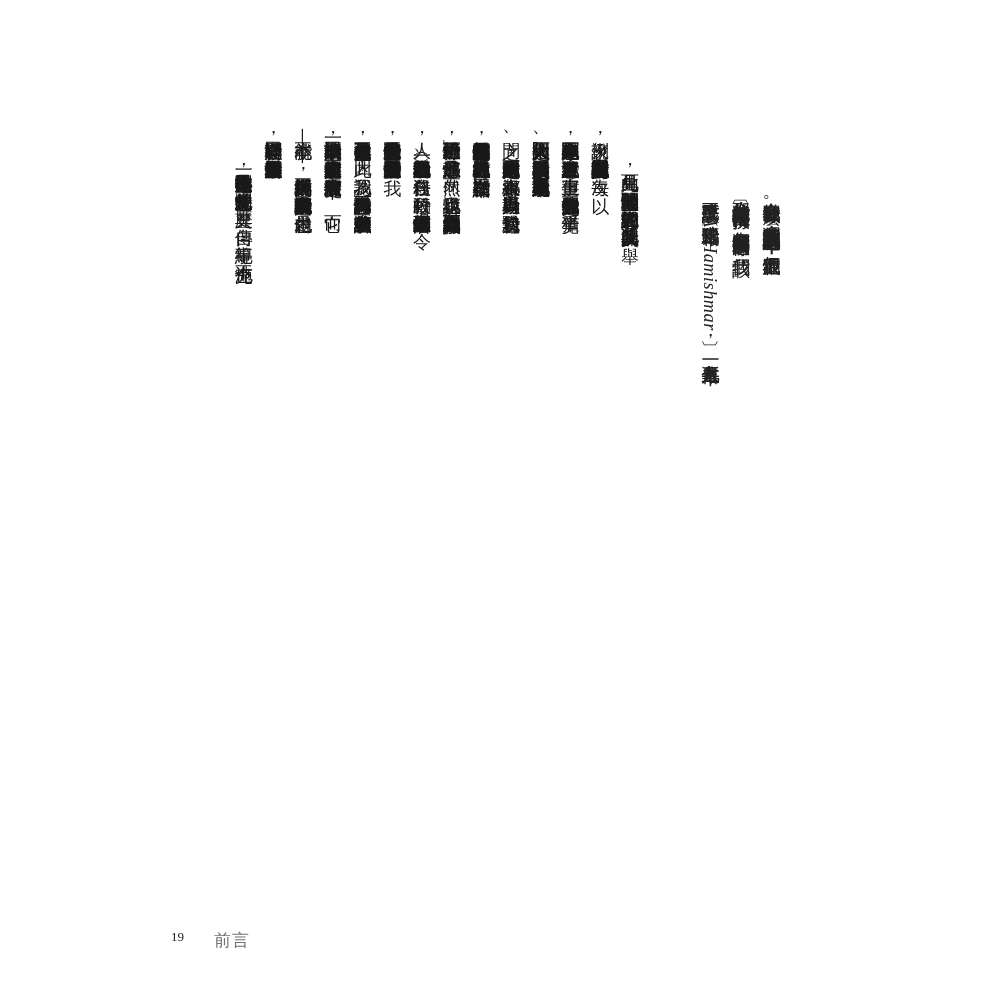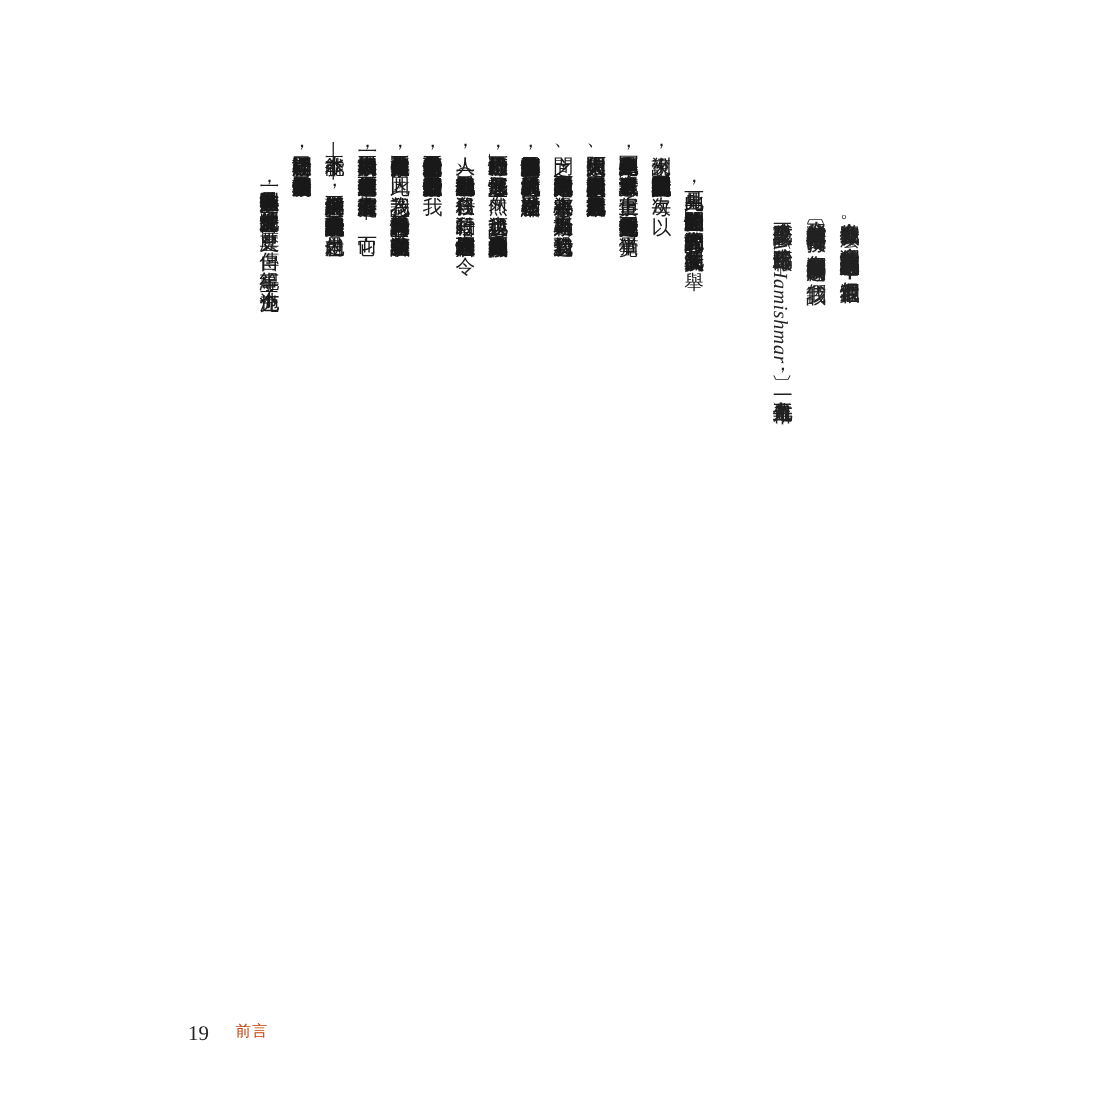--- a/index.html
+++ b/index.html
@@ -18,23 +18,23 @@
     position:absolute; top:128px; right:355px;
     height:752px;
     writing-mode:vertical-rl;
     font-size:18px; line-height:29.7px; letter-spacing:0.02px;
     color:#1a1a1a;
   }
   .line { display:block; white-space:nowrap; }
   .quote .line { }
   .italic { font-style:italic; font-family:"Liberation Serif",serif; }
 
-  .footer-num { position:absolute; left:171px; top:929px; font-size:19px;
+  .footer-num { position:absolute; left:171px; top:929px; font-size:13px;
                 font-family:"Liberation Serif",serif; color:#222; }
-  .footer-title { position:absolute; left:214px; top:929px; font-size:14px; color:#c2410c; letter-spacing:1px; }
+  .footer-title { position:absolute; left:214px; top:929px; font-size:17px; color:#737373; letter-spacing:1px; }
 </style>
 </head>
 <body>
 
 <div class="page">
 
   <div class="quote">
     <span class="line">完全知道我在做什麼。我們的獨立戰爭結束後到現在已經過了三十年，但我們還在跟</span>
     <span class="line">那些住在城鎮村落裡的〔阿拉伯〕平民打仗，每次我們都會被問同樣的問題：我們該</span>
     <span class="line"><span>或不該攻擊平民？（《哈米什馬爾報》〔</span><span class="italic">Al-Hamishmar</span><span>〕，一九七八年五月十日）</span></span>

